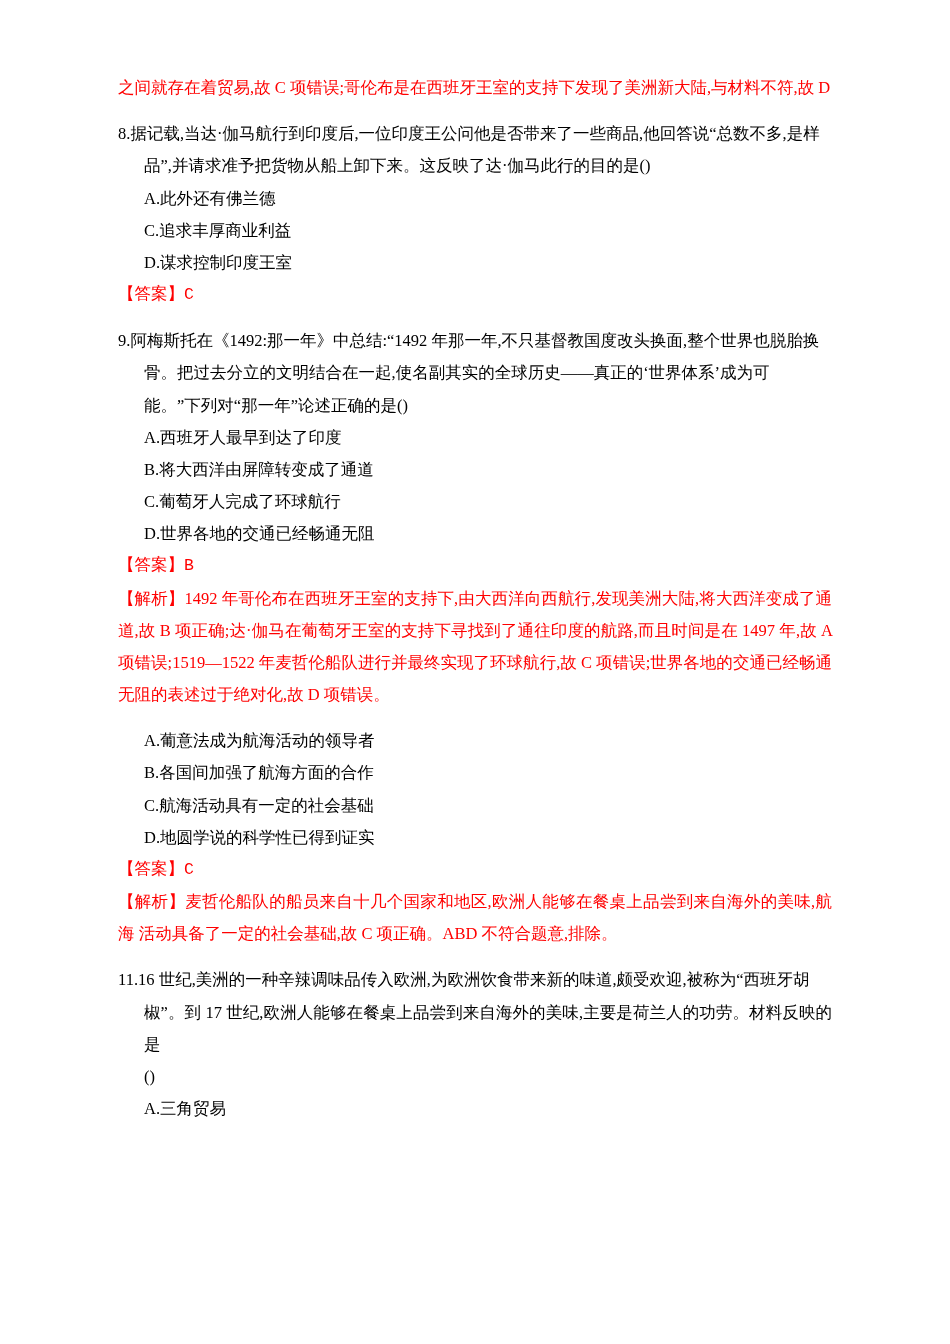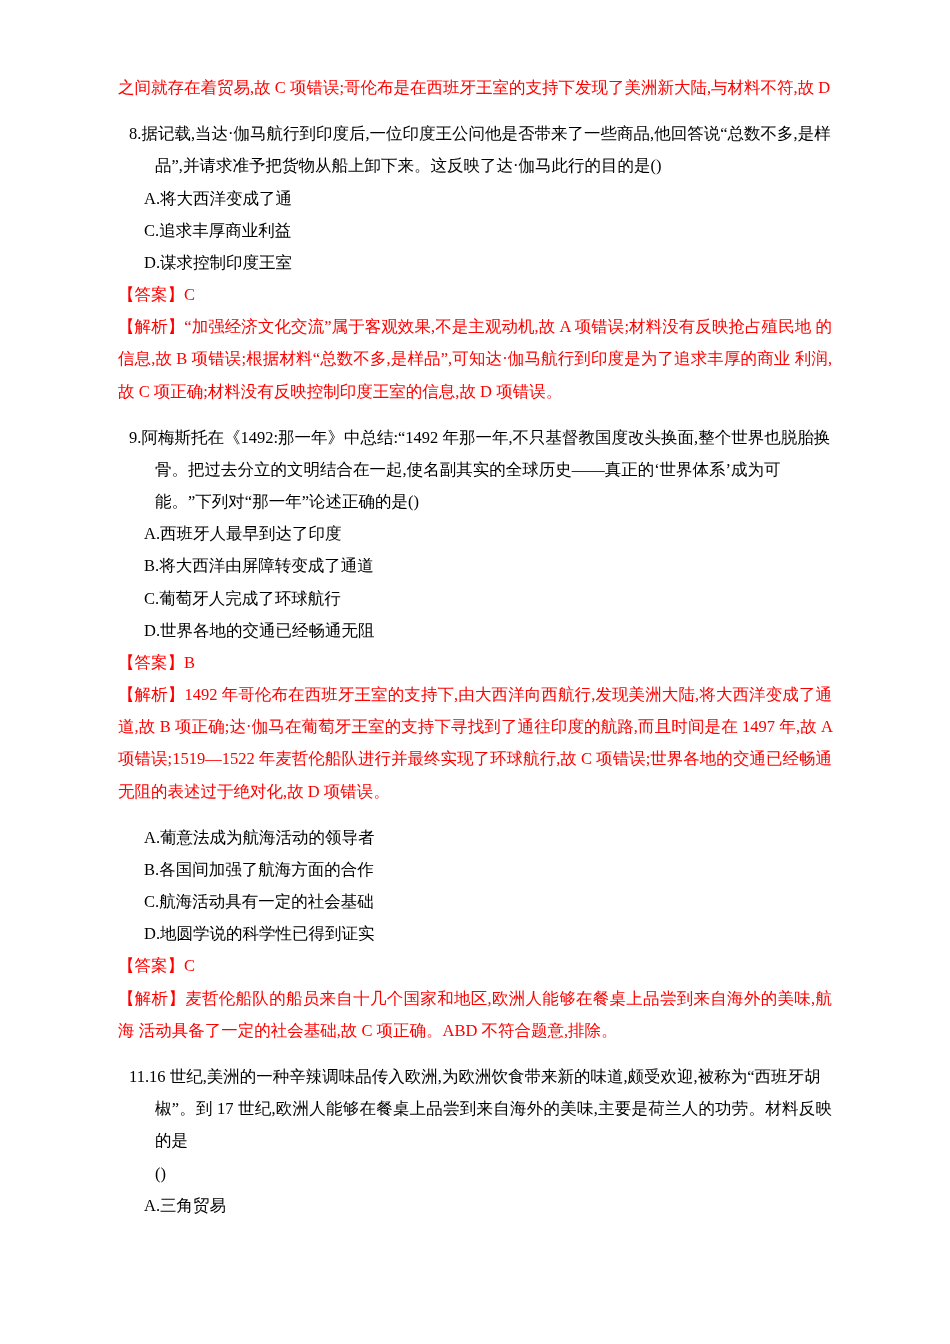--- a/index.html
+++ b/index.html
@@ -26,37 +26,37 @@
   }
   .para {
     font-size: 16.5px;
     line-height: 1.95;
     text-align: justify;
     text-justify: inter-ideograph;
   }
   .q-stem {
     text-indent: 0;
     padding-left: 0;
-    margin-left: 11px;
   }
   .q-stem .hang {
     display: block;
   }
   .indent-1 {
     padding-left: 26px;
   }
   .opt {
     font-size: 16.5px;
     line-height: 1.95;
     padding-left: 26px;
   }
   .ans-line {
     font-size: 16.5px;
     line-height: 1.95;
     color: #ff0000;
+    font-family: Liberation Mono, monospace;
   }
   .exp {
     font-size: 16.5px;
     line-height: 1.95;
     color: #ff0000;
     text-align: justify;
     text-justify: inter-ideograph;
   }
   .cont-red {
     font-size: 16.5px;
@@ -76,30 +76,25 @@
 
   <div class="block">
     <div class="cont-red">之间就存在着贸易,故 C 项错误;哥伦布是在西班牙王室的支持下发现了美洲新大陆,与材料不符,故 D</div>
   </div>
 
   <div class="block">
     <div class="para q-stem">
       <span>8.</span><span>据记载,当达·伽马航行到印度后,一位印度王公问他是否带来了一些商品,他回答说“总数不多,是样</span>
       <span class="hang indent-1"><span>品”,并请求准予把货物从船上卸下来。这反映了达·伽马此行的目的是(</span><span class="brack">)</span></span>
     </div>
-    <div class="opt">A.将大西洋变成了通</div>
+    <div class="opt">A.此外还有佛兰德</div>
     <div class="opt">C.追求丰厚商业利益</div>
     <div class="opt">D.谋求控制印度王室</div>
     <div class="ans-line">
       <span>【答案】</span><span>C</span>
-    </div>
-    <div class="exp">
-      <span>【解析】</span><span>“加强经济文化交流”属于客观效果,不是主观动机,故 A 项错误;材料没有反映抢占殖民地</span>
-      <span class="hang">的信息,故 B 项错误;根据材料“总数不多,是样品”,可知达·伽马航行到印度是为了追求丰厚的商业</span>
-      <span class="hang">利润,故 C 项正确;材料没有反映控制印度王室的信息,故 D 项错误。</span>
     </div>
   </div>
 
   <div class="block">
     <div class="para q-stem">
       <span>9.</span><span>阿梅斯托在《1492:那一年》中总结:“1492 年那一年,不只基督教国度改头换面,整个世界也脱胎换</span>
       <span class="hang indent-1">骨。把过去分立的文明结合在一起,使名副其实的全球历史——真正的‘世界体系’成为可</span>
       <span class="hang indent-1"><span>能。”下列对“那一年”论述正确的是(</span><span class="brack">)</span></span>
     </div>
     <div class="opt">A.西班牙人最早到达了印度</div>

